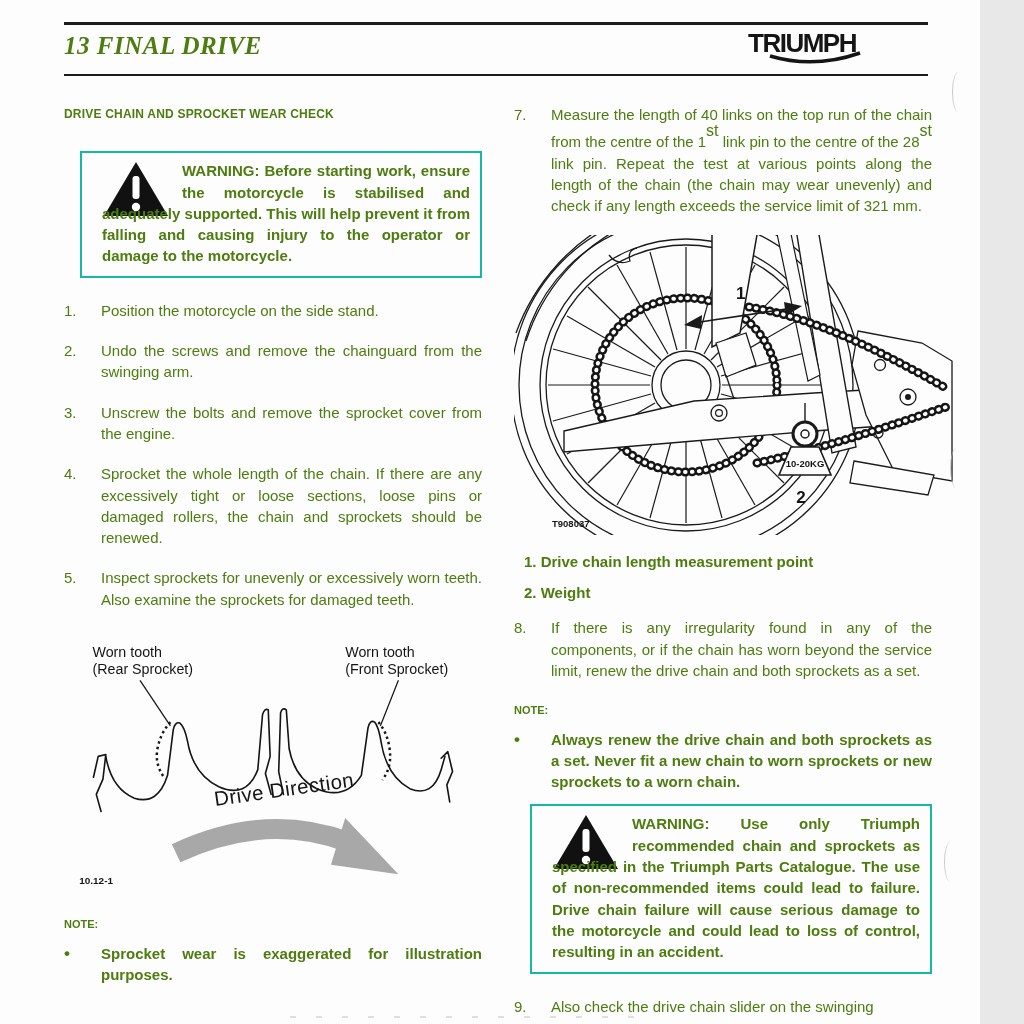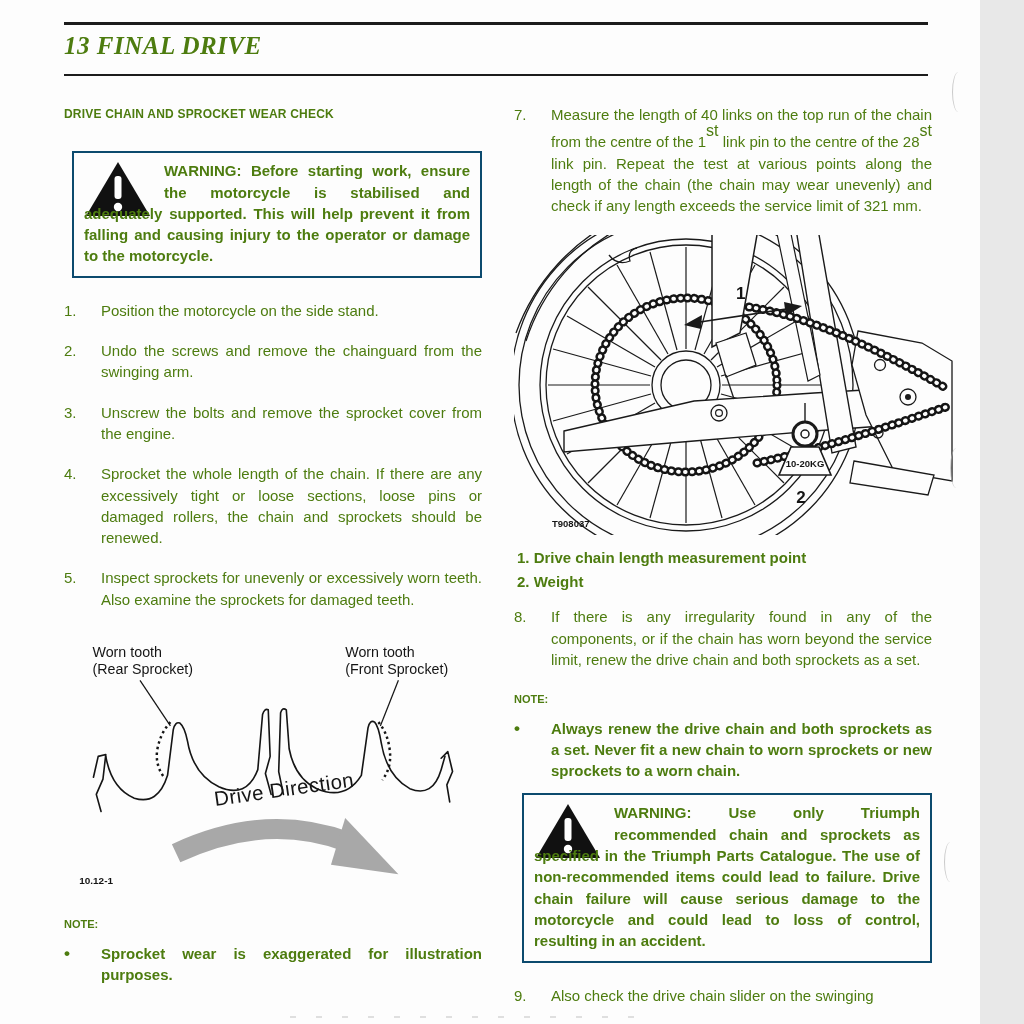--- a/index.html
+++ b/index.html
@@ -8,50 +8,56 @@
   .rule{position:absolute;left:64px;width:864px;height:3px;background:#1c1c1c;}
   .rule.r1{top:22px;}
   .rule.r2{top:74px;height:2px;}
   .section-title{position:absolute;left:64px;top:32px;font-family:"Liberation Serif",serif;
         font-style:italic;font-weight:bold;font-size:25px;letter-spacing:.5px;}
   .logo{position:absolute;right:96px;top:28px;}
   .col{position:absolute;width:418px;font-size:15px;line-height:21.3px;}
   .col.left{left:64px;top:104px;}
   .col.right{left:514px;top:104px;height:920px;}
   h2.doc-h{font-size:12px;font-weight:bold;margin:0 0 26px 0;letter-spacing:.2px;}
-  .warnbox{border:2px solid #0c4a6e;padding:7px 10px 9px 10px;font-weight:bold;
-        text-align:justify;margin:0 0 22px 8px;}
+  .warnbox{border:2px solid #14b8a6;padding:7px 10px 9px 20px;font-weight:bold;
+        text-align:justify;margin:0 0 22px 16px;}
   .warnbox .tri{float:left;margin:0 12px -16px 0;height:44px;}
   .warnbox .tri svg{display:block;}
   .steps{margin:0;}
   .step{display:flex;margin:0 0 19px 0;}
   .step .num{width:37px;flex:0 0 37px;}
   .step .txt{flex:1;text-align:justify;}
   sup.st{font-size:16px;position:relative;top:-5px;}
   .figure{margin:2px 0 0 0;}
   .note-h{font-weight:bold;font-size:11px;margin:12px 0 7px 0;}
   .note-item{display:flex;font-weight:bold;}
   .note-item .bullet{width:37px;flex:0 0 37px;font-size:17px;}
   .note-item .txt{flex:1;text-align:justify;}
   .caption{font-weight:bold;margin:6px 0 14px 0;}
-  .caption div{margin:3px;}
+  .caption div{margin:10px;}
   .r-warn{margin-top:12px;}
   .scan-arc{position:absolute;width:12px;height:40px;border-left:1.5px solid #b9b9b9;
         border-radius:50% 0 0 50%/50% 0 0 50%;opacity:.75;}
   .smudge{position:absolute;left:290px;top:1016px;width:360px;height:2px;opacity:.3;
         background:repeating-linear-gradient(90deg,#999 0 6px,transparent 6px 26px);}
   svg text{font-family:"Liberation Sans",sans-serif;fill:#151515;}
 </style>
 </head>
 <body>
 
 <div class="page">
 
   <div class="rule r1"></div>
   <div class="section-title">13 FINAL DRIVE</div>
+  <div class="logo">
+    <svg width="136" height="40" viewBox="0 0 136 40">
+      <text x="0" y="24" font-size="26" font-weight="bold" letter-spacing="-1.5">TRIUMPH</text>
+      <path d="M 22 28 Q 66 41 112 25" fill="none" stroke="#151515" stroke-width="3.5"></path>
+    </svg>
+  </div>
   <div class="rule r2"></div>
 
   <div class="col left">
     <h2 class="doc-h">DRIVE CHAIN AND SPROCKET WEAR CHECK</h2>
 
     <div class="warnbox">
       <span class="tri">
         <svg width="68" height="58" viewBox="0 0 68 58">
           <path d="M34 2 L66 56 H2 Z" fill="#111"></path>
           <rect x="30.5" y="16" width="7" height="23" rx="3" fill="#fff"></rect>

